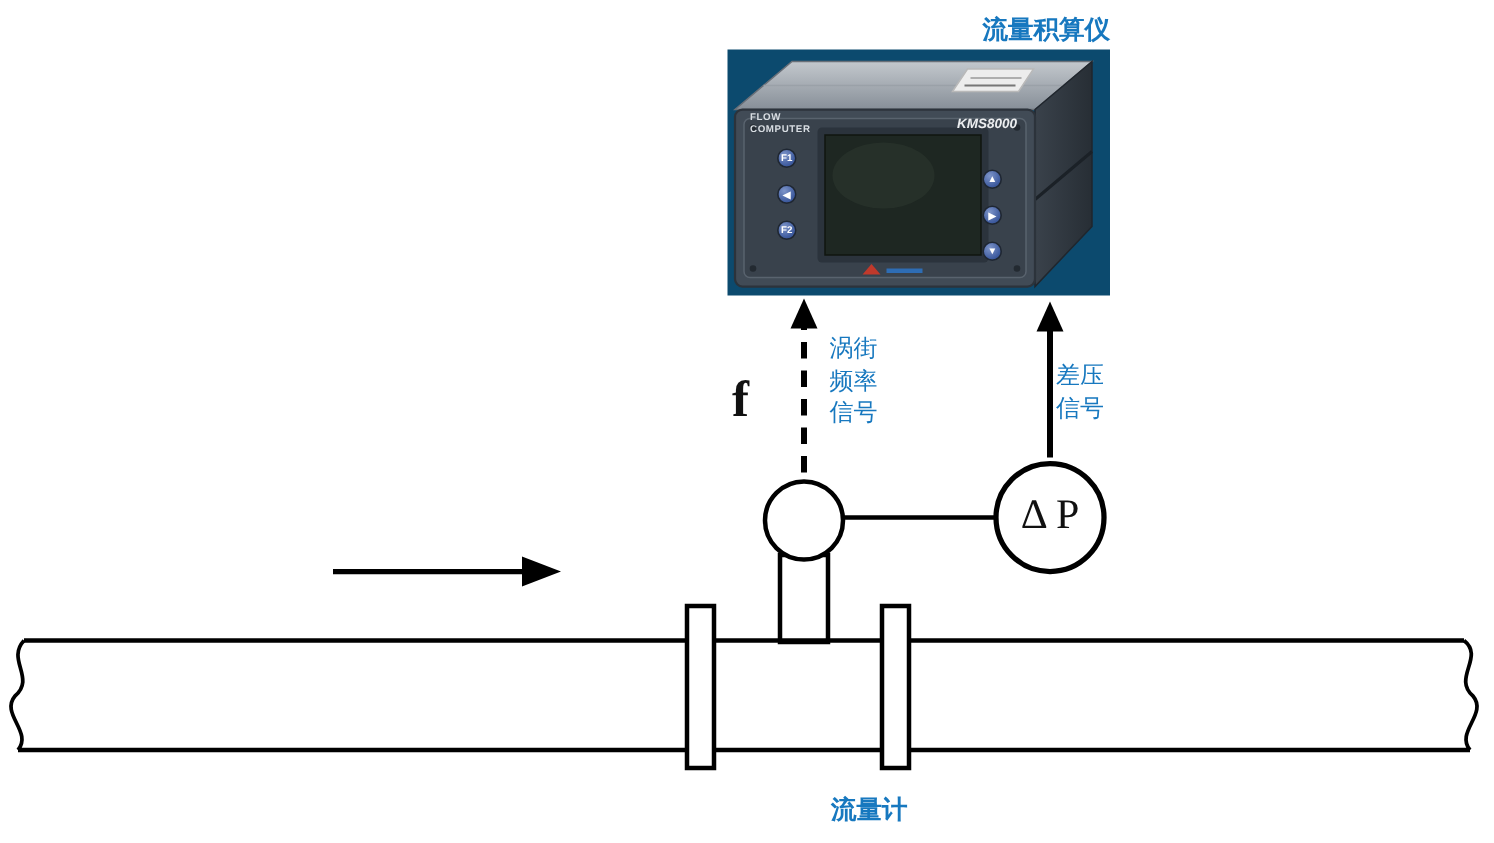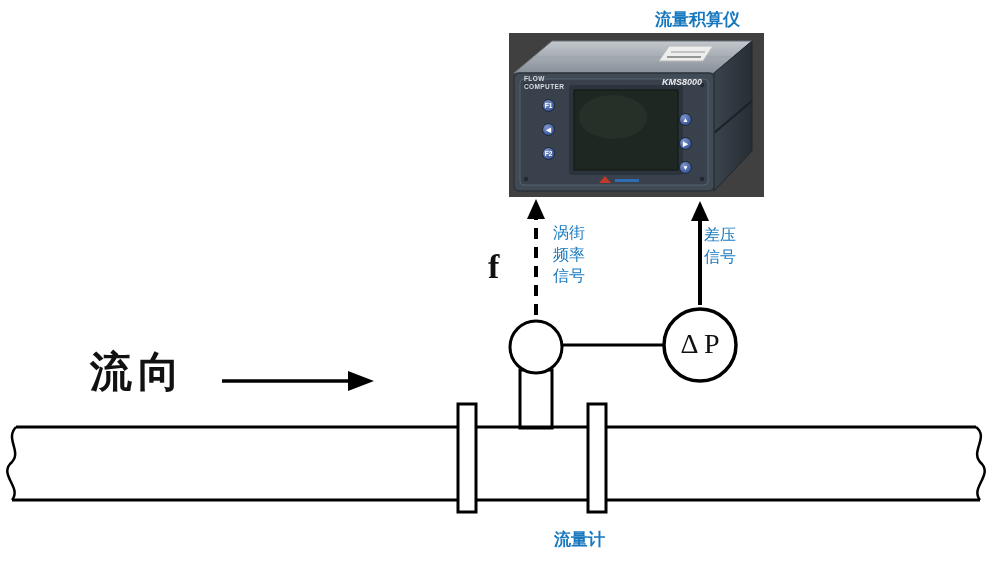--- a/index.html
+++ b/index.html
@@ -21,21 +21,21 @@
   }
   .freq-symbol{
     font-family:"Liberation Serif",serif;font-weight:bold;font-size:34px;color:#111;
   }
   .delta-p{
     font-family:"Liberation Serif",serif;font-size:28px;color:#111;text-align:center;
   }
   svg.overlay{position:absolute;left:0;top:0;}
   
   .device{
-    position:absolute;left:509px;top:33px;width:255px;height:164px;background:#404040;
+    position:absolute;left:485px;top:33px;width:255px;height:164px;background:#0c4a6e;
   }
   .device .txt{position:absolute;color:#e3e7ea;}
   .device .brand{
     left:15px;top:42px;font-size:6.5px;font-weight:bold;letter-spacing:.4px;
     line-height:1.3;white-space:pre-line;color:#d8dde2;
   }
   .device .model{
     right:62px;top:44px;font-size:9px;font-weight:bold;font-style:italic;color:#eceef0;
   }
   .btn{
@@ -122,28 +122,27 @@
     <line x1="536" y1="315" x2="536" y2="216" stroke="#000" stroke-width="4" stroke-dasharray="11 8"></line>
     <polygon points="536,199 527,219 545,219" fill="#000"></polygon>
 
     <line x1="700" y1="305" x2="700" y2="218" stroke="#000" stroke-width="4"></line>
     <polygon points="700,201 691,221 709,221" fill="#000"></polygon>
 
     <line x1="222" y1="381" x2="352" y2="381" stroke="#000" stroke-width="3.5"></line>
     <polygon points="374,381 348,371 348,391" fill="#000"></polygon>
   </svg>
 
-  <div class="abs flow-dir" style="left:90px;top:344px;">流向</div>
 
   <div class="abs freq-symbol" style="left:488px;top:248px;">f</div>
 
   <div class="abs blue-label" style="left:553px;top:222px;">涡街
 频率
 信号</div>
 
-  <div class="abs blue-label" style="left:704px;top:224px;">差压
+  <div class="abs blue-label" style="left:704px;top:240px;">差压
 信号</div>
 
   <div class="abs delta-p" style="left:664px;top:328px;width:72px;">Δ P</div>
 
   <div class="abs title-label" style="left:485px;top:528px;width:120px;">流量计</div>
 
 </div>
 
 </body></html>

